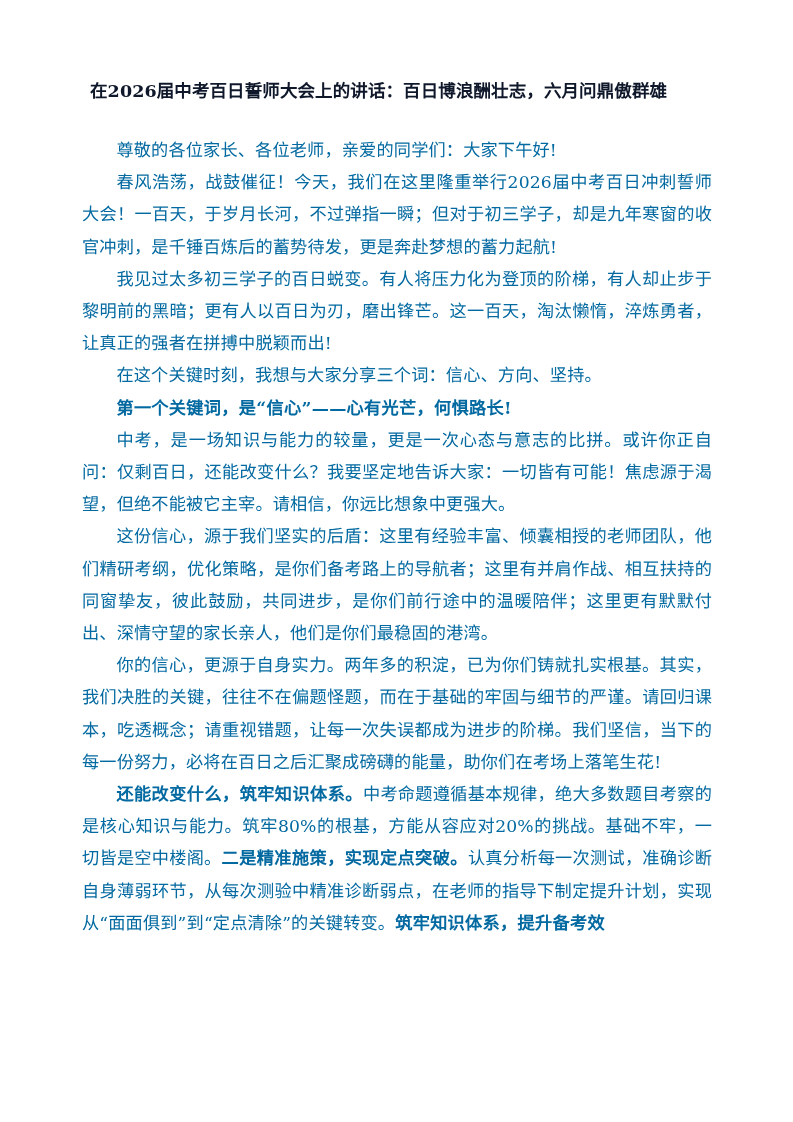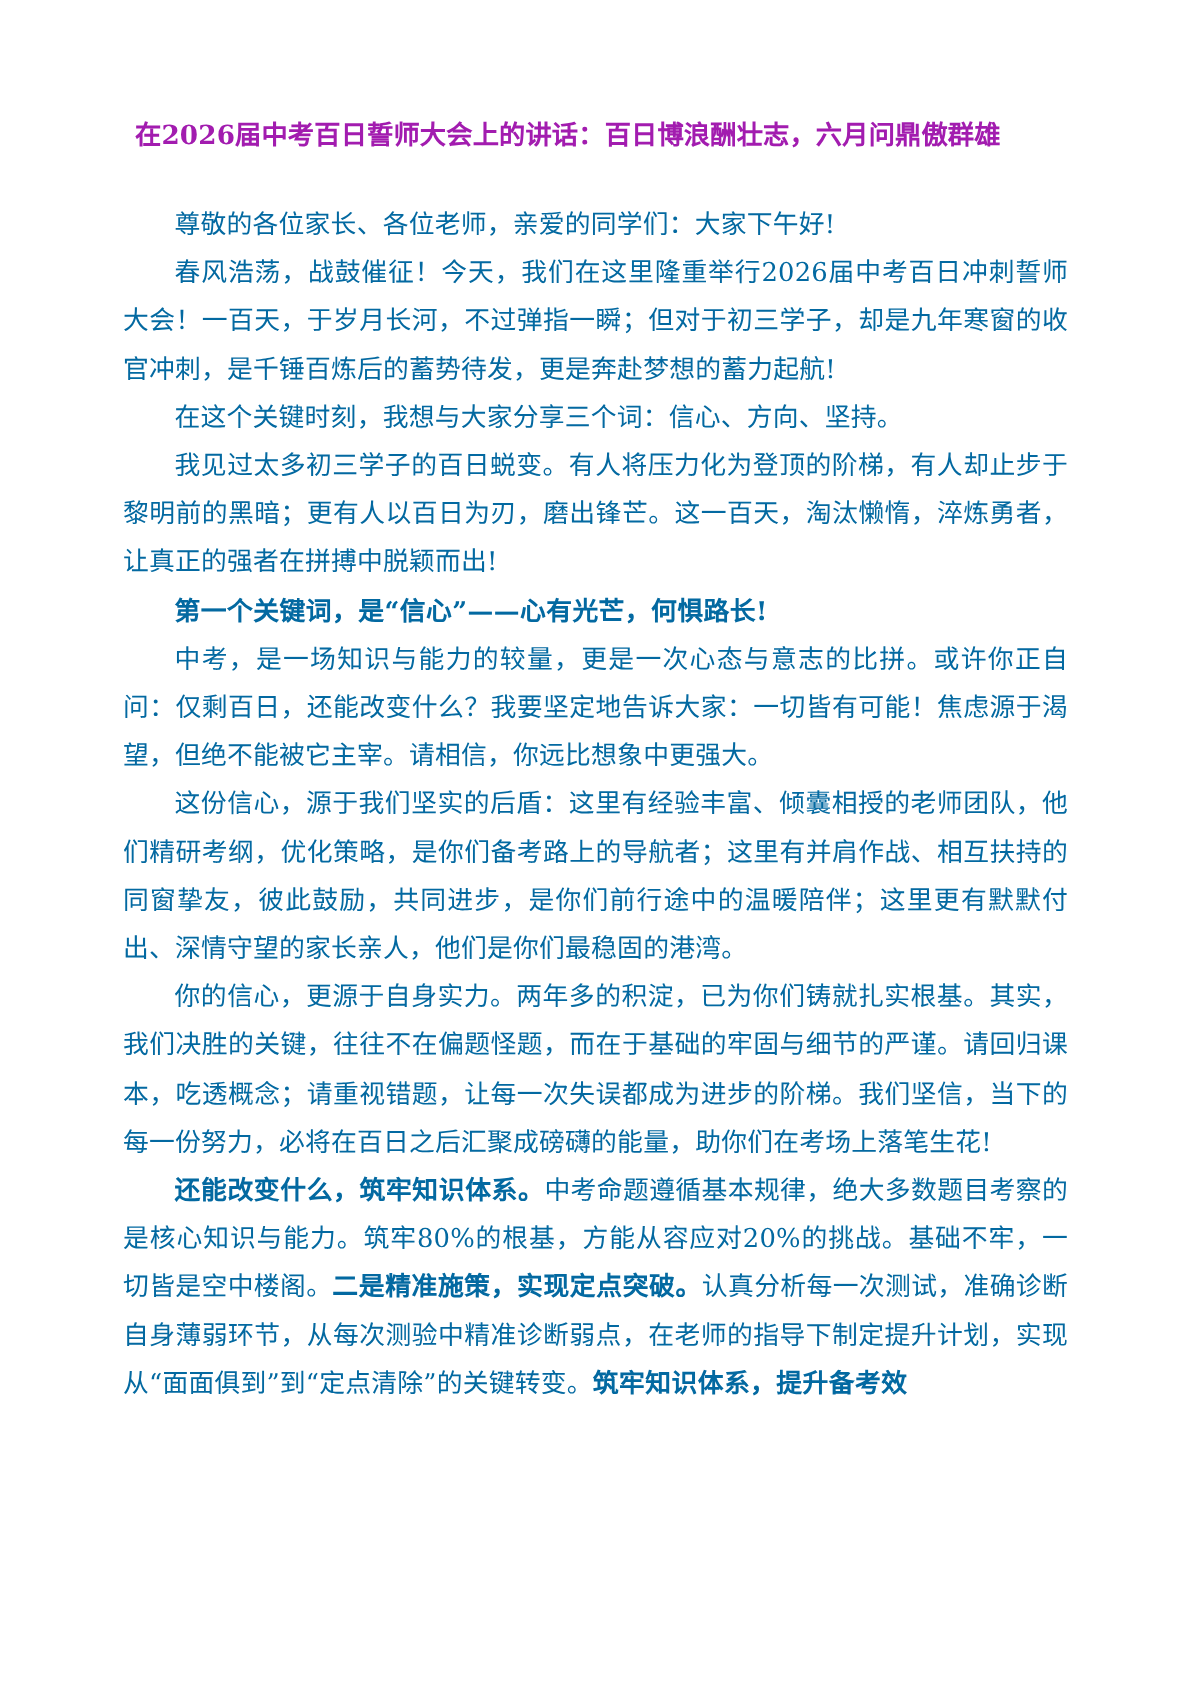--- a/index.html
+++ b/index.html
@@ -20,21 +20,21 @@
     position: absolute;
     left: 82px;
     top: 76px;
     width: 630px;
   }
   .doc-title {
     font-family: "DejaVu Serif", "Liberation Serif", serif;
     font-weight: 700;
     font-size: 17.5px;
     line-height: 30px;
-    color: #a21caf;
+    color: #0f172a;
     letter-spacing: 0.1px;
     white-space: nowrap;
     margin: 0 0 28px 8px;
   }
   .para {
     font-family: "DejaVu Serif", "Liberation Serif", serif;
     font-size: 17.2px;
     line-height: 32.2px;
     color: #0369a1;
     text-align: justify;
@@ -58,23 +58,23 @@
 
 <div class="page">
   <div class="doc-body">
 
     <h1 class="doc-title">在2026届中考百日誓师大会上的讲话：百日博浪酬壮志，六月问鼎傲群雄</h1>
 
     <p class="para">尊敬的各位家长、各位老师，亲爱的同学们：大家下午好!</p>
 
     <p class="para">春风浩荡，战鼓催征！今天，我们在这里隆重举行2026届中考百日冲刺誓师大会！一百天，于岁月长河，不过弹指一瞬；但对于初三学子，却是九年寒窗的收官冲刺，是千锤百炼后的蓄势待发，更是奔赴梦想的蓄力起航!</p>
 
+    <p class="para">我见过太多初三学子的百日蜕变。有人将压力化为登顶的阶梯，有人却止步于黎明前的黑暗；更有人以百日为刃，磨出锋芒。这一百天，淘汰懒惰，淬炼勇者，让真正的强者在拼搏中脱颖而出!</p>
+
     <p class="para">在这个关键时刻，我想与大家分享三个词：信心、方向、坚持。</p>
-
-    <p class="para">我见过太多初三学子的百日蜕变。有人将压力化为登顶的阶梯，有人却止步于黎明前的黑暗；更有人以百日为刃，磨出锋芒。这一百天，淘汰懒惰，淬炼勇者，让真正的强者在拼搏中脱颖而出!</p>
 
     <p class="para heading">第一个关键词，是“信心”——心有光芒，何惧路长!</p>
 
     <p class="para">中考，是一场知识与能力的较量，更是一次心态与意志的比拼。或许你正自问：仅剩百日，还能改变什么？我要坚定地告诉大家：一切皆有可能！焦虑源于渴望，但绝不能被它主宰。请相信，你远比想象中更强大。</p>
 
     <p class="para">这份信心，源于我们坚实的后盾：这里有经验丰富、倾囊相授的老师团队，他们精研考纲，优化策略，是你们备考路上的导航者；这里有并肩作战、相互扶持的同窗挚友，彼此鼓励，共同进步，是你们前行途中的温暖陪伴；这里更有默默付出、深情守望的家长亲人，他们是你们最稳固的港湾。</p>
 
     <p class="para">你的信心，更源于自身实力。两年多的积淀，已为你们铸就扎实根基。其实，我们决胜的关键，往往不在偏题怪题，而在于基础的牢固与细节的严谨。请回归课本，吃透概念；请重视错题，让每一次失误都成为进步的阶梯。我们坚信，当下的每一份努力，必将在百日之后汇聚成磅礴的能量，助你们在考场上落笔生花!</p>
 
 

